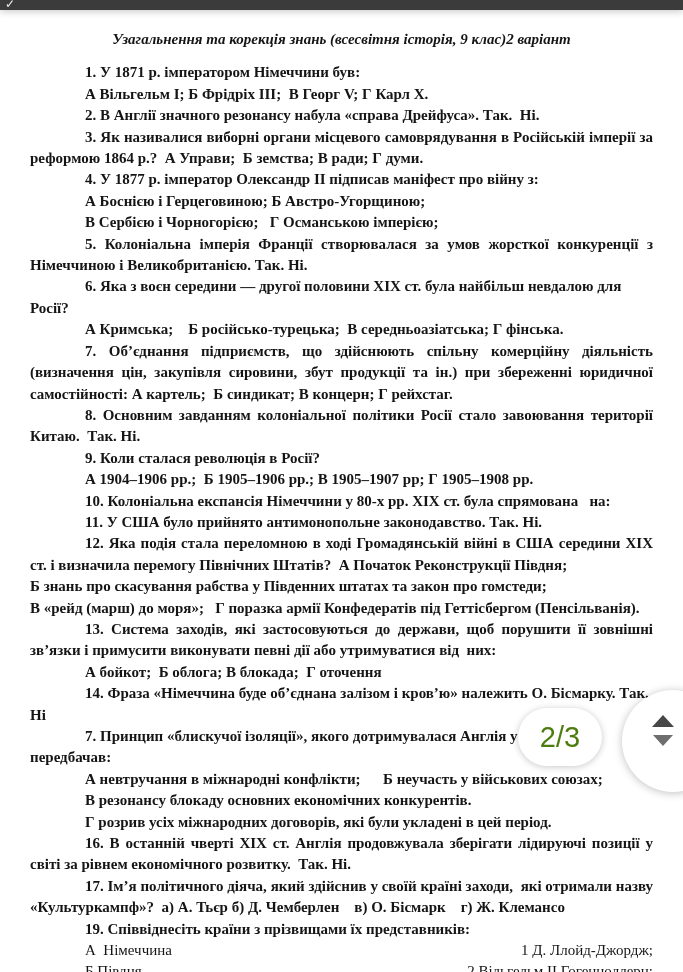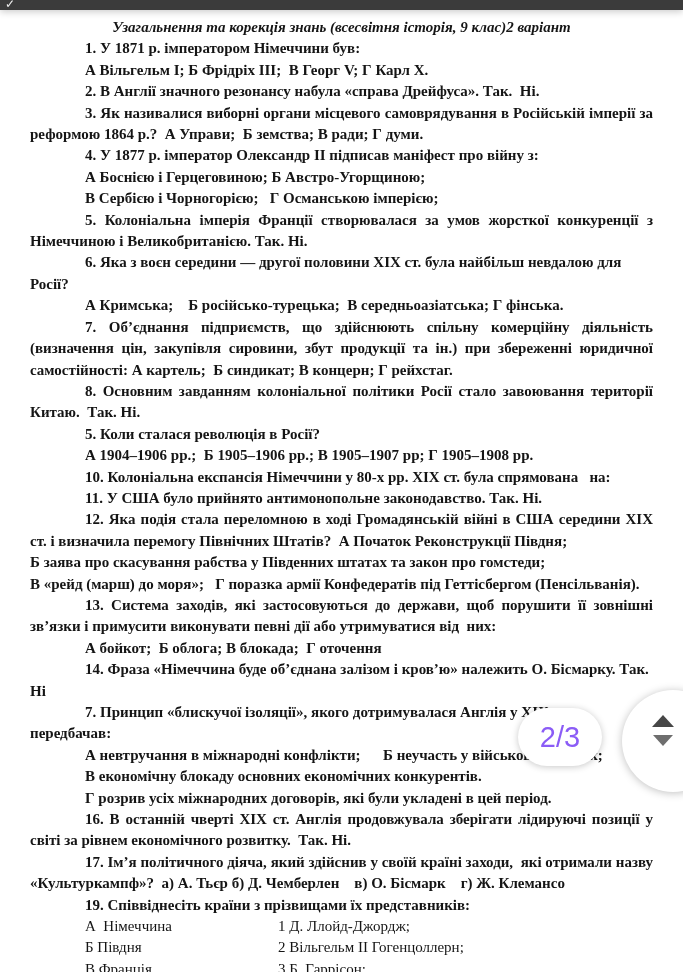--- a/index.html
+++ b/index.html
@@ -13,33 +13,33 @@
   }
   .check{
     position:absolute;left:5px;top:-2px;font-size:12px;line-height:12px;
     color:#ececec;font-family:"Liberation Sans", sans-serif;
   }
   .doc{
     position:absolute;top:10px;left:0;width:683px;box-sizing:border-box;
     padding:7px 30px 0 30px;color:#151515;font-size:15px;line-height:21.4px;
   }
   .title{
-    text-align:center;font-weight:bold;font-style:italic;margin:0;
+    text-align:center;font-weight:bold;font-style:italic;margin:12px;
   }
   .para{margin:0;font-weight:bold;}
   .para.indent{text-indent:55px;}
   .para.justify{text-align:justify;}
-  .match-row{display:flex;padding-left:55px;gap:38px;}
+  .match-row{display:flex;padding-left:55px;}
   .match-left{width:155px;flex:0 0 155px;}
-  .match-right{flex:1;}
+  .match-right{flex:1;text-align:right;}
   .pager{
     position:absolute;left:518px;top:708px;width:84px;height:58px;
     background:#ffffff;border-radius:29px;box-shadow:0 1px 7px rgba(0,0,0,0.22);
     display:flex;align-items:center;justify-content:center;
-    font-family:"Liberation Sans", sans-serif;font-size:29px;color:#8b5cf6;z-index:6;
+    font-family:"Liberation Sans", sans-serif;font-size:29px;color:#4d7c0f;z-index:6;
   }
   .scroller{
     position:absolute;left:622px;top:690px;width:102px;height:102px;
     border-radius:50%;background:#ffffff;box-shadow:0 1px 8px rgba(0,0,0,0.25);z-index:6;
   }
   .tri-up{
     position:absolute;left:30px;top:25px;width:0;height:0;cursor:pointer;
     border-left:11px solid transparent;border-right:11px solid transparent;
     border-bottom:12px solid #474747;
   }
@@ -64,33 +64,33 @@
       <p class="para indent">2. В Англії значного резонансу набула «справа Дрейфуса». Так.&nbsp; Ні.</p>
       <p class="para indent justify">3. Як називалися виборні органи місцевого самоврядування в Російській імперії за реформою 1864 р.?&nbsp; А Управи;&nbsp; Б земства; В ради; Г думи.</p>
       <p class="para indent">4. У 1877 р. імператор Олександр ІІ підписав маніфест про війну з:</p>
       <p class="para indent">А Боснією і Герцеговиною; Б Австро-Угорщиною;</p>
       <p class="para indent">В Сербією і Чорногорією;&nbsp;&nbsp; Г Османською імперією;</p>
       <p class="para indent justify">5. Колоніальна імперія Франції створювалася за умов жорсткої конкуренції з Німеччиною і Великобританією. Так. Ні.</p>
       <p class="para indent">6. Яка з воєн середини — другої половини ХІХ ст. була найбільш невдалою для Росії?</p>
       <p class="para indent">А Кримська;&nbsp;&nbsp;&nbsp; Б російсько-турецька;&nbsp; В середньоазіатська; Г фінська.</p>
       <p class="para indent justify">7. Об’єднання підприємств, що здійснюють спільну комерційну діяльність (визначення цін, закупівля сировини, збут продукції та ін.) при збереженні юридичної самостійності: А картель;&nbsp; Б синдикат; В концерн; Г рейхстаг.</p>
       <p class="para indent justify">8. Основним завданням колоніальної політики Росії стало завоювання території Китаю.&nbsp; Так. Ні.</p>
-      <p class="para indent">5. Коли сталася революція в Росії?</p>
+      <p class="para indent">9. Коли сталася революція в Росії?</p>
       <p class="para indent">А 1904–1906 рр.;&nbsp; Б 1905–1906 рр.; В 1905–1907 рр; Г 1905–1908 рр.</p>
       <p class="para indent">10. Колоніальна експансія Німеччини у 80-х рр. ХІХ ст. була спрямована&nbsp;&nbsp; на:</p>
       <p class="para indent">11. У США було прийнято антимонопольне законодавство. Так. Ні.</p>
       <p class="para indent justify">12. Яка подія стала переломною в ході Громадянській війні в США середини ХІХ ст. і визначила перемогу Північних Штатів?&nbsp; А Початок Реконструкції Півдня;</p>
-      <p class="para">Б заява про скасування рабства у Південних штатах та закон про гомстеди;</p>
+      <p class="para">Б знань про скасування рабства у Південних штатах та закон про гомстеди;</p>
       <p class="para">В «рейд (марш) до моря»;&nbsp;&nbsp; Г поразка армії Конфедератів під Геттісбергом (Пенсільванія).</p>
       <p class="para indent justify">13. Система заходів, які застосовуються до держави, щоб порушити її зовнішні зв’язки і примусити виконувати певні дії або утримуватися від&nbsp; них:</p>
       <p class="para indent">А бойкот;&nbsp; Б облога; В блокада;&nbsp; Г оточення</p>
       <p class="para indent">14. Фраза «Німеччина буде об’єднана залізом і кров’ю» належить О. Бісмарку. Так. Ні</p>
       <p class="para indent">7. Принцип «блискучої ізоляції», якого дотримувалася Англія у ХІХ ст., передбачав:</p>
       <p class="para indent">А невтручання в міжнародні конфлікти;&nbsp;&nbsp;&nbsp;&nbsp;&nbsp; Б неучасть у військових союзах;</p>
-      <p class="para indent">В економічну блокаду основних економічних конкурентів.</p>
+      <p class="para indent">В резонансу блокаду основних економічних конкурентів.</p>
       <p class="para indent">Г розрив усіх міжнародних договорів, які були укладені в цей період.</p>
       <p class="para indent justify">16. В останній чверті ХІХ ст. Англія продовжувала зберігати лідируючі позиції у світі за рівнем економічного розвитку.&nbsp; Так. Ні.</p>
       <p class="para indent justify">17. Ім’я політичного діяча, який здійснив у своїй країні заходи,&nbsp; які отримали назву «Культуркампф»?&nbsp; а) А. Тьєр б) Д. Чемберлен&nbsp;&nbsp;&nbsp; в) О. Бісмарк&nbsp;&nbsp;&nbsp; г) Ж. Клемансо</p>
       <p class="para indent">19. Співвіднесіть країни з прізвищами їх представників:</p>
     </div>
   <div id="match-list">
       <div class="match-row">
     <span class="match-left">А&nbsp; Німеччина</span>
     <span class="match-right">1 Д. Ллойд-Джордж;</span>
   </div>

